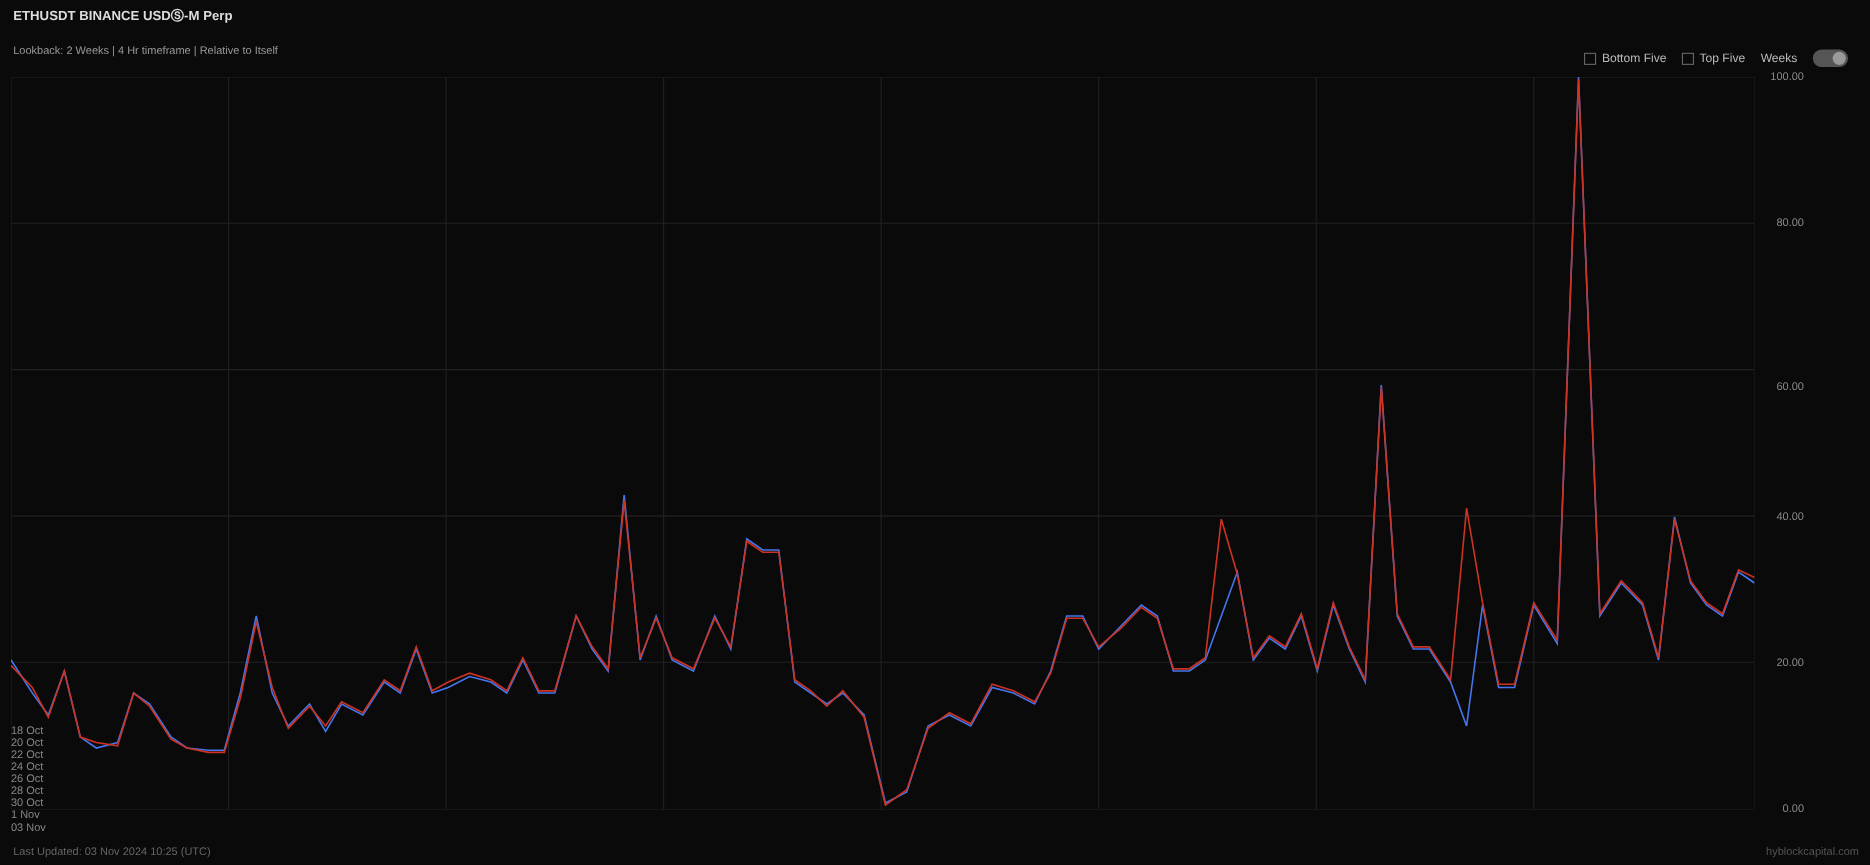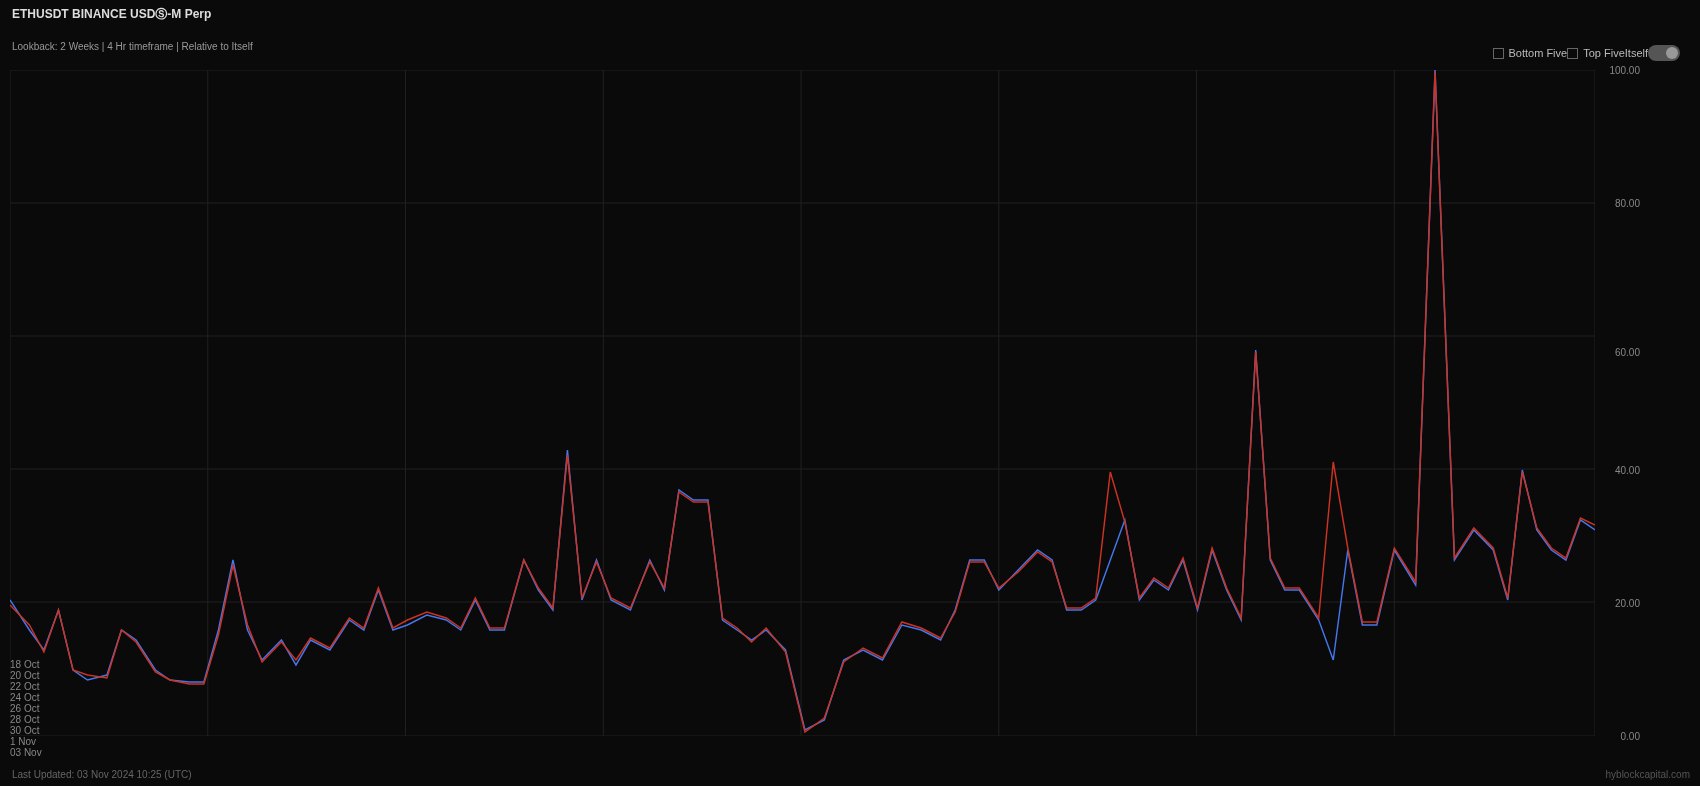--- a/index.html
+++ b/index.html
@@ -27,21 +27,21 @@
       color: #999;
       font-size: 10px;
       margin-top: 18px;
     }
     #legend-area {
       position: absolute;
       top: 45px;
       right: 20px;
       display: flex;
       align-items: center;
-      gap: 0;
+      gap: 14px;
     }
     .legend-item {
       display: flex;
       align-items: center;
       gap: 5px;
       color: #bbb;
       font-size: 11px;
     }
     .legend-checkbox {
       width: 11px;
@@ -131,21 +131,21 @@
 <div id="legend-area">
   <div class="legend-item">
     <span class="legend-checkbox"></span>
     <span>Bottom Five</span>
   </div>
   <div class="legend-item">
     <span class="legend-checkbox"></span>
     <span>Top Five</span>
   </div>
   <div class="legend-item">
-    <span>Itself</span>
+    <span>Weeks</span>
   </div>
   <div class="toggle-switch">
     <div class="toggle-knob"></div>
   </div>
 </div>
 
 <div id="chart-container">
   <svg id="chart" viewBox="0 0 1635 666" preserveAspectRatio="none">
 
     <line class="grid-line" x1="0" y1="0" x2="1635" y2="0"></line>

